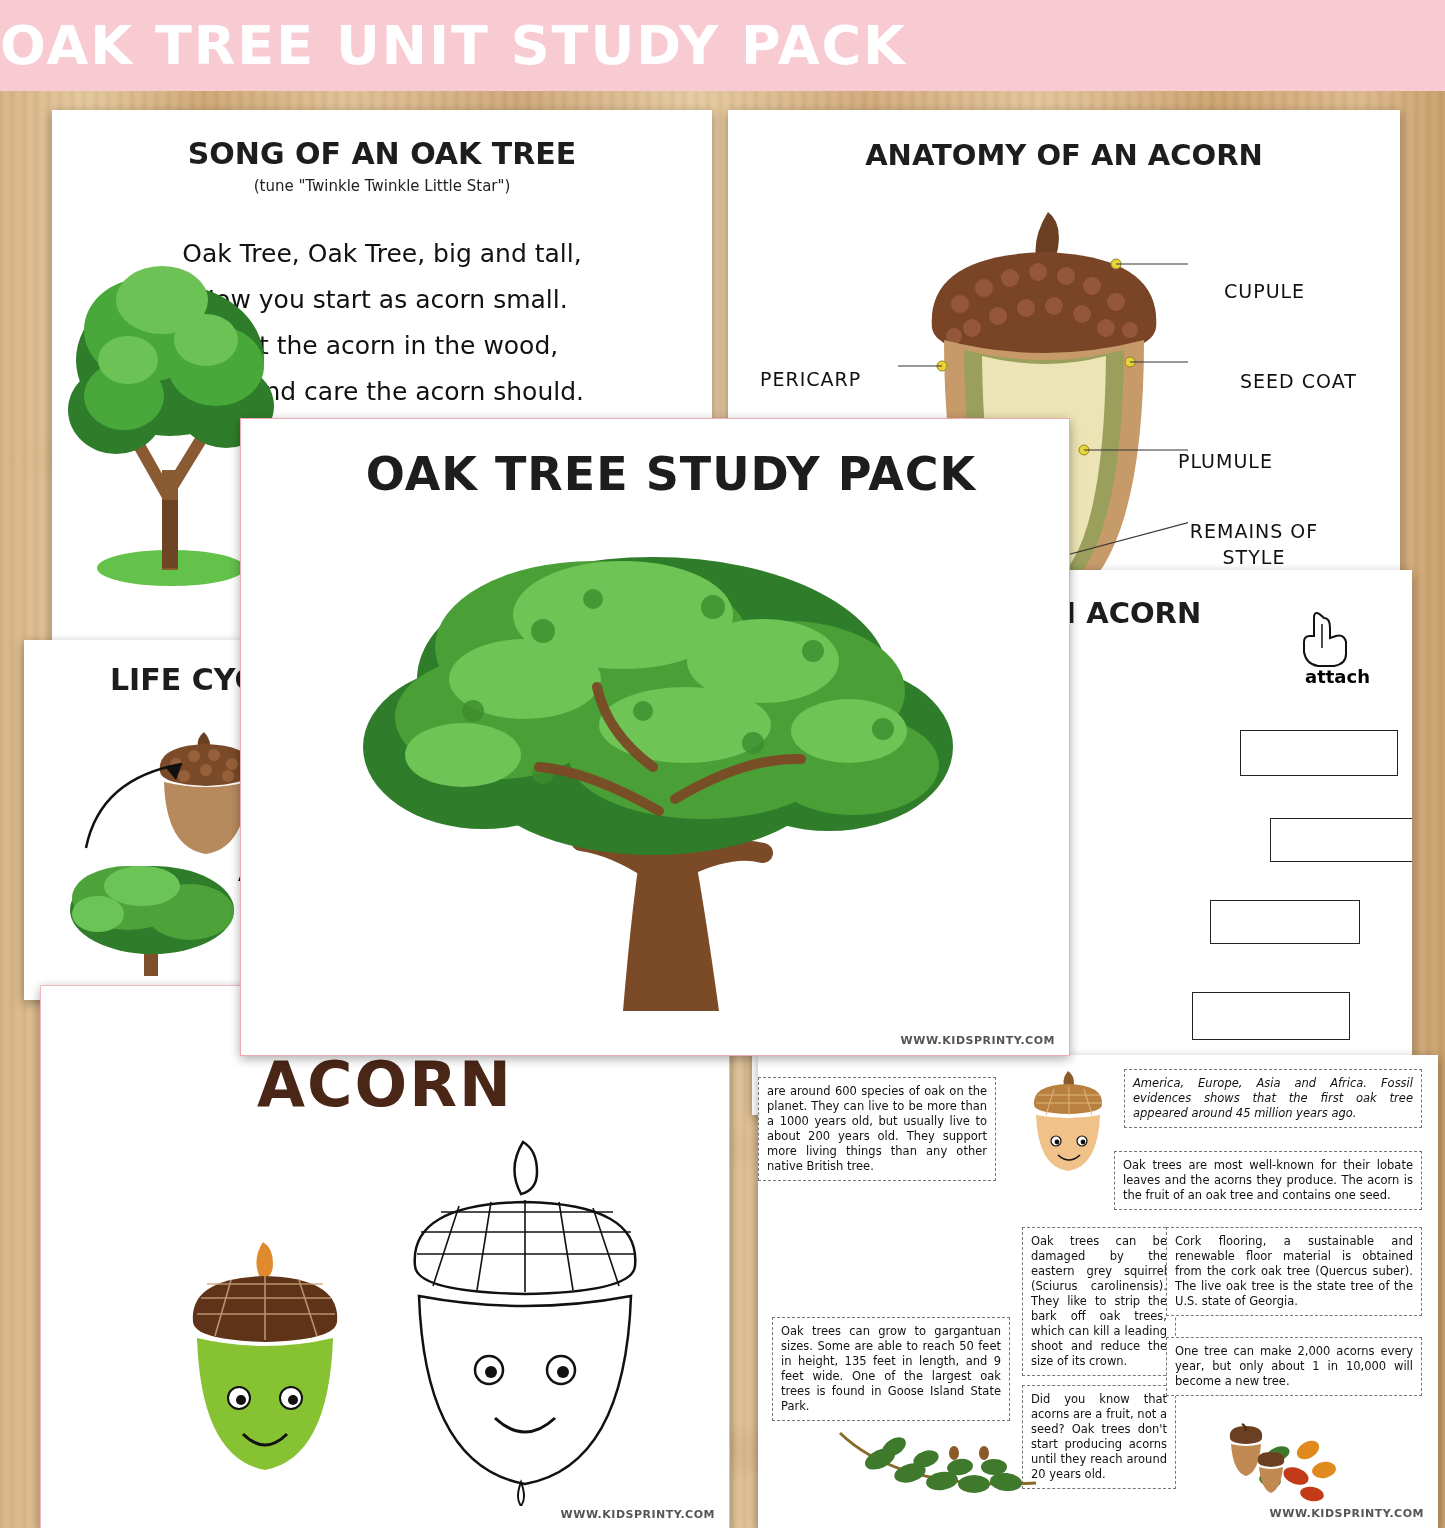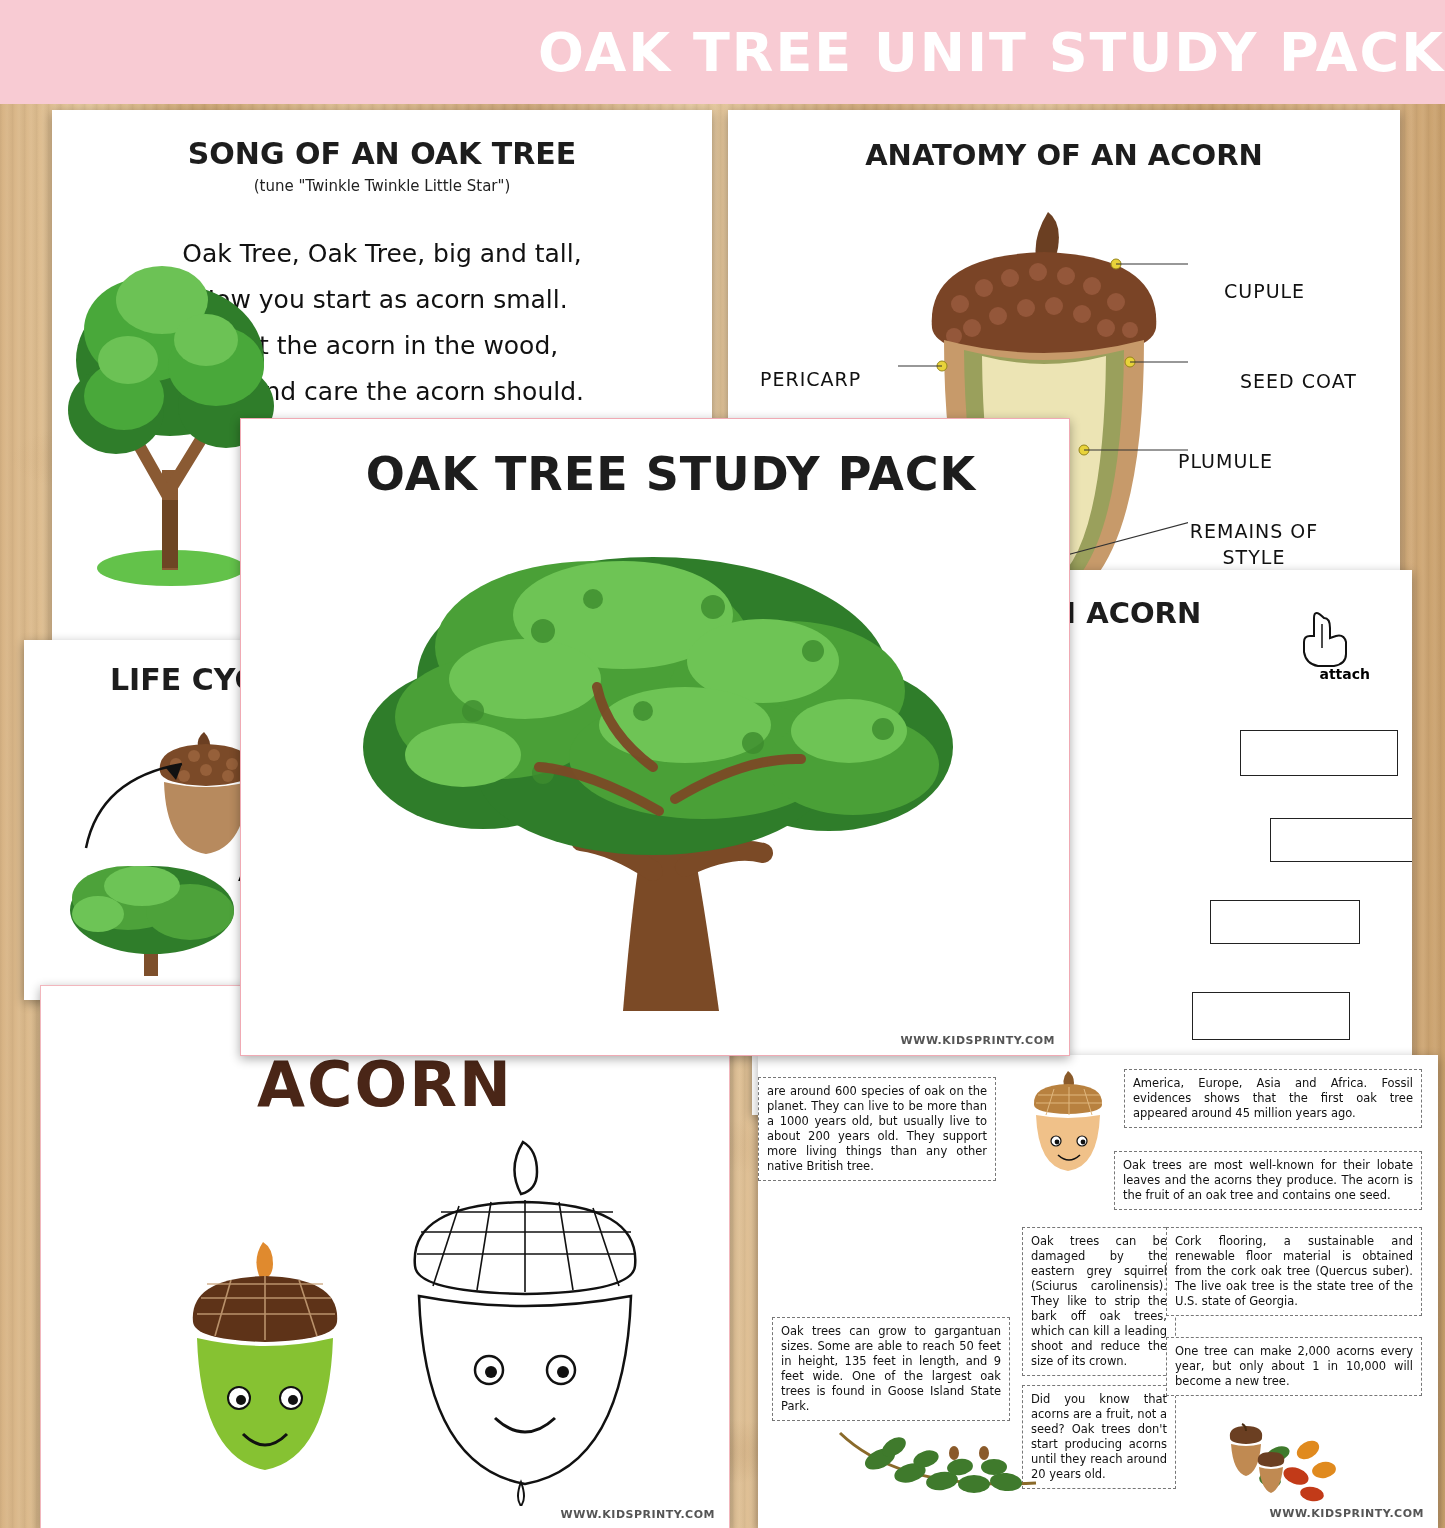--- a/index.html
+++ b/index.html
@@ -23,23 +23,23 @@
   #wood:after {
     content:""; position:absolute; inset:0;
     background:
       radial-gradient(ellipse 400px 80px at 20% 30%, rgba(150,105,60,0.28), transparent 70%),
       radial-gradient(ellipse 500px 60px at 70% 75%, rgba(150,105,60,0.22), transparent 70%),
       radial-gradient(ellipse 300px 50px at 45% 95%, rgba(150,105,60,0.2), transparent 70%);
   }
 
   
   #banner {
-    position:absolute; left:0; top:0; width:1445px; height:104px;
+    position:absolute; left:0; top:0; width:1445px; height:91px;
     background:#f8cbd3;
-    display:flex; align-items:center; justify-content:flex-end;
+    display:flex; align-items:center; justify-content:flex-start;
     z-index:50;
   }
   #banner .title {
     color:#ffffff;
     font-family:"DejaVu Sans", sans-serif;
     font-weight:bold;
     font-size:54px;
     letter-spacing:2px;
     text-align:center;
   }
@@ -77,21 +77,21 @@
 
   
   #lifecycle { left:24px; top:640px; width:700px; height:360px; }
   #lifecycle .sheet-title { font-size:30px; margin-top:22px; text-align:left; padding-left:86px; }
   #lifecycle .lc-word { position:absolute; left:214px; top:224px; font-size:18px; letter-spacing:1px; }
 
   
   #parts { left:752px; top:570px; width:660px; height:545px; }
   #parts .sheet-title { font-size:29px; margin-top:26px; padding-left:110px; text-align:left; }
   .blank-box { position:absolute; border:1.5px solid #222; background:#fff; }
-  #attach-label { position:absolute; right:42px; top:96px; font-size:14px; font-weight:bold; }
+  #attach-label { position:absolute; right:42px; top:96px; font-size:18px; font-weight:bold; }
 
   
   #coloring { left:40px; top:985px; width:690px; height:545px; border:1px solid #f2b6bd; }
   #coloring .sheet-title { font-size:62px; color:#4a2617; margin-top:62px; letter-spacing:2px; }
 
   
   #facts { left:758px; top:1055px; width:680px; height:473px; }
   .fact {
     position:absolute;
     border:1px dashed #777;
@@ -364,21 +364,21 @@
   <div class="wm">WWW.KIDSPRINTY.COM</div>
 </div>
 
 <div class="sheet" id="facts">
   <div class="fact" style="left:0; top:22px; width:238px;">are around 600 species of oak on the planet. They can live to be more than a 1000 years old, but usually live to about 200 years old. They support more living things than any other native British tree.</div>
   <div class="fact" style="left:14px; top:262px; width:238px;">Oak trees can grow to gargantuan sizes. Some are able to reach 50 feet in height, 135 feet in length, and 9 feet wide. One of the largest oak trees is found in Goose Island State Park.</div>
 
   <div class="fact" style="left:264px; top:172px; width:154px;">Oak trees can be damaged by the eastern grey squirrel (Sciurus carolinensis). They like to strip the bark off oak trees, which can kill a leading shoot and reduce the size of its crown.</div>
   <div class="fact" style="left:264px; top:330px; width:154px;">Did you know that acorns are a fruit, not a seed? Oak trees don't start producing acorns until they reach around 20 years old.</div>
 
-  <div class="fact" style="left:366px; top:14px; width:298px;">America, Europe, Asia and Africa. Fossil evidences shows that the first oak tree appeared around 45 million years ago.</div>
+  <div class="fact" style="left:366px; top:14px; width:298px;font-style:italic;">America, Europe, Asia and Africa. Fossil evidences shows that the first oak tree appeared around 45 million years ago.</div>
   <div class="fact" style="left:356px; top:96px; width:308px;">Oak trees are most well-known for their lobate leaves and the acorns they produce. The acorn is the fruit of an oak tree and contains one seed.</div>
   <div class="fact" style="left:408px; top:172px; width:256px;">Cork flooring, a sustainable and renewable floor material is obtained from the cork oak tree (Quercus suber). The live oak tree is the state tree of the U.S. state of Georgia.</div>
   <div class="fact" style="left:408px; top:282px; width:256px;">One tree can make 2,000 acorns every year, but only about 1 in 10,000 will become a new tree.</div>
 
   <div style="position:absolute; left:268px; top:14px; width:86px; height:106px;">
     <svg viewBox="0 0 86 106" width="86" height="106">
       <path d="M42 2 q6 4 6 12 q0 8 -8 9 q-6 -12 2 -21 Z" fill="#8a5a2a"></path>
       <path d="M8 36 q-2 -20 34 -21 q36 1 34 21 q-1 8 -34 9 q-33 -1 -34 -9 Z" fill="#b8813f"></path>
       <g stroke="#e0b77e" stroke-width="1" fill="none">
         <path d="M12 26 L74 26"></path>

